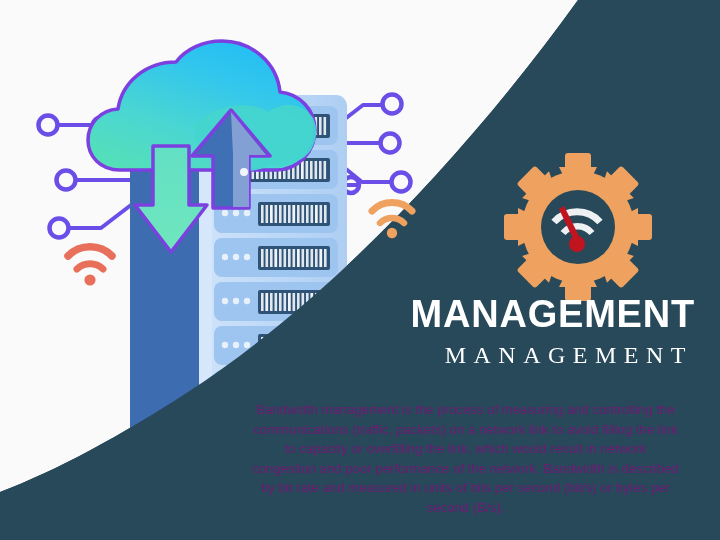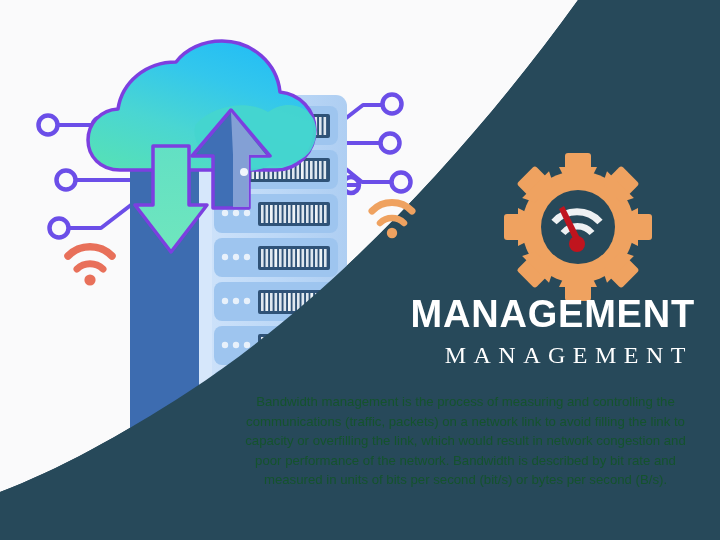--- a/index.html
+++ b/index.html
@@ -60,24 +60,24 @@
 
   
   .body-wrap {
     position: absolute;
     left: 236px;
     top: 384px;
     width: 459px;
     text-align: center;
   }
   .body-text {
-    color: #14532d;
+    color: #701a75;
     font-size: 13.2px;
     line-height: 19.6px;
-    margin: 8px;
+    margin: 16px;
     font-weight: normal;
     font-family: "Liberation Sans", sans-serif;
   }
 </style>
 </head>
 <body>
 
 <div id="slide">
 
   <div class="bg-white-panel"></div>

